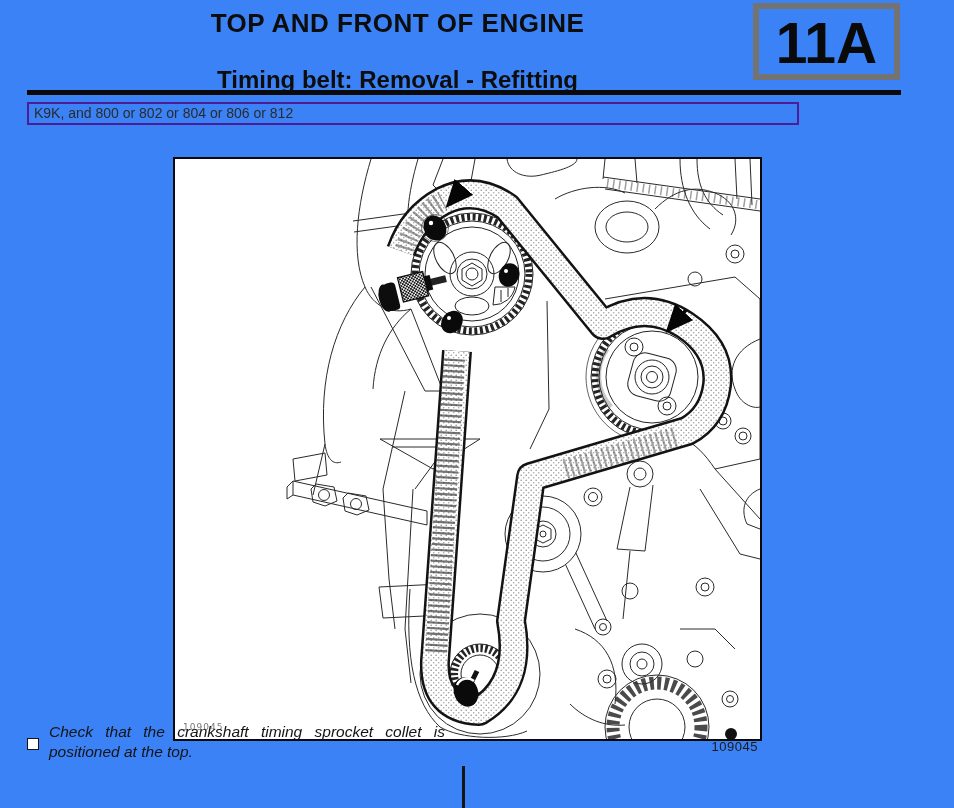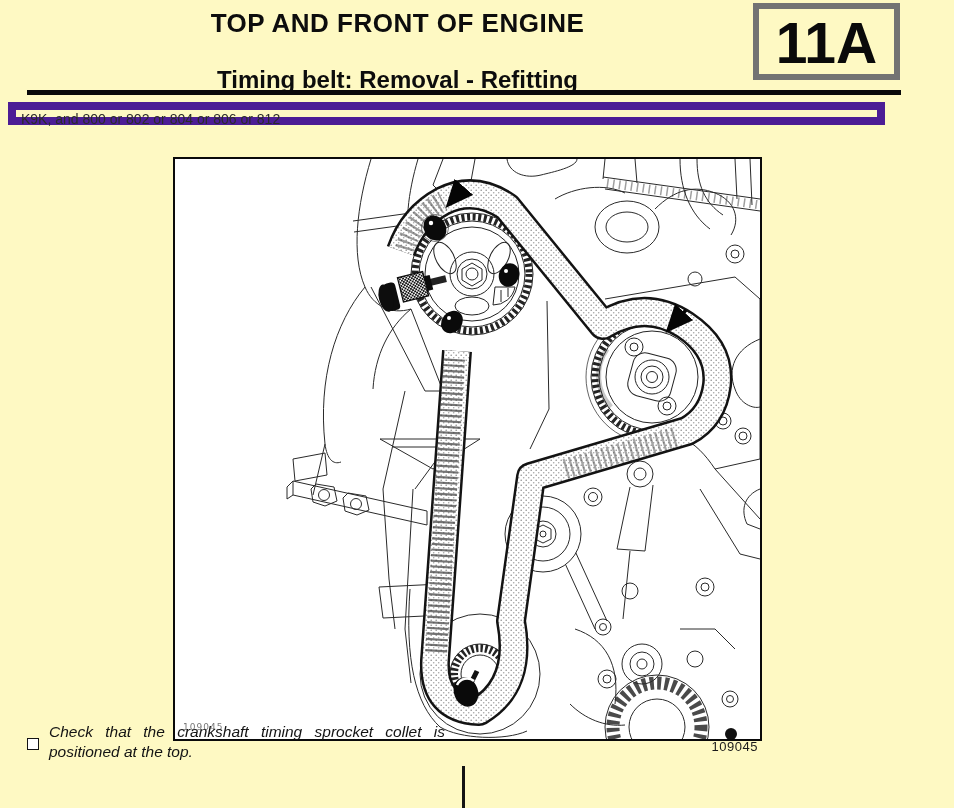--- a/index.html
+++ b/index.html
@@ -1,32 +1,32 @@
 <!DOCTYPE html>
 <html><head>
 <meta charset="utf-8">
 <style>
   html,body{margin:0;padding:0;background:#e8e8e8;}
   .page{
-    position:relative;width:954px;height:808px;background:#fef9c3;
+    position:relative;width:954px;height:808px;background:#3b82f6;
     font-family:"Liberation Sans",sans-serif;color:#111;overflow:hidden;
   }
   .title-1{position:absolute;left:0;top:8px;width:795px;text-align:center;
     font-size:26px;font-weight:bold;letter-spacing:.5px;color:#0d0d0d;}
   .title-2{position:absolute;left:0;top:66px;width:795px;text-align:center;
     font-size:24px;font-weight:bold;color:#0d0d0d;}
   .section-box{
     position:absolute;left:753px;top:3px;width:147px;height:77px;
     border:6px solid #737373;box-sizing:border-box;
     font-size:57px;font-weight:bold;text-align:center;line-height:69px;color:#0a0a0a;
   }
   .header-rule{position:absolute;left:27px;top:90px;width:874px;height:5px;background:#0a0a0a;}
   .applicability{
-    position:absolute;left:8px;top:102px;width:877px;height:23px;
-    border:8px solid #4c1d95;box-sizing:border-box;
+    position:absolute;left:27px;top:102px;width:772px;height:23px;
+    border:2px solid #4c1d95;box-sizing:border-box;
     font-size:14px;line-height:19px;padding-left:5px;color:#2b2b2b;
   }
   
   .figure-frame{
     position:absolute;left:173px;top:157px;width:585px;height:580px;
     border:2px solid #0a0a0a;background:#fff;
   }
   .figure-frame svg{display:block;}
   .figure-caption{
     position:absolute;left:600px;top:739px;width:158px;text-align:right;

